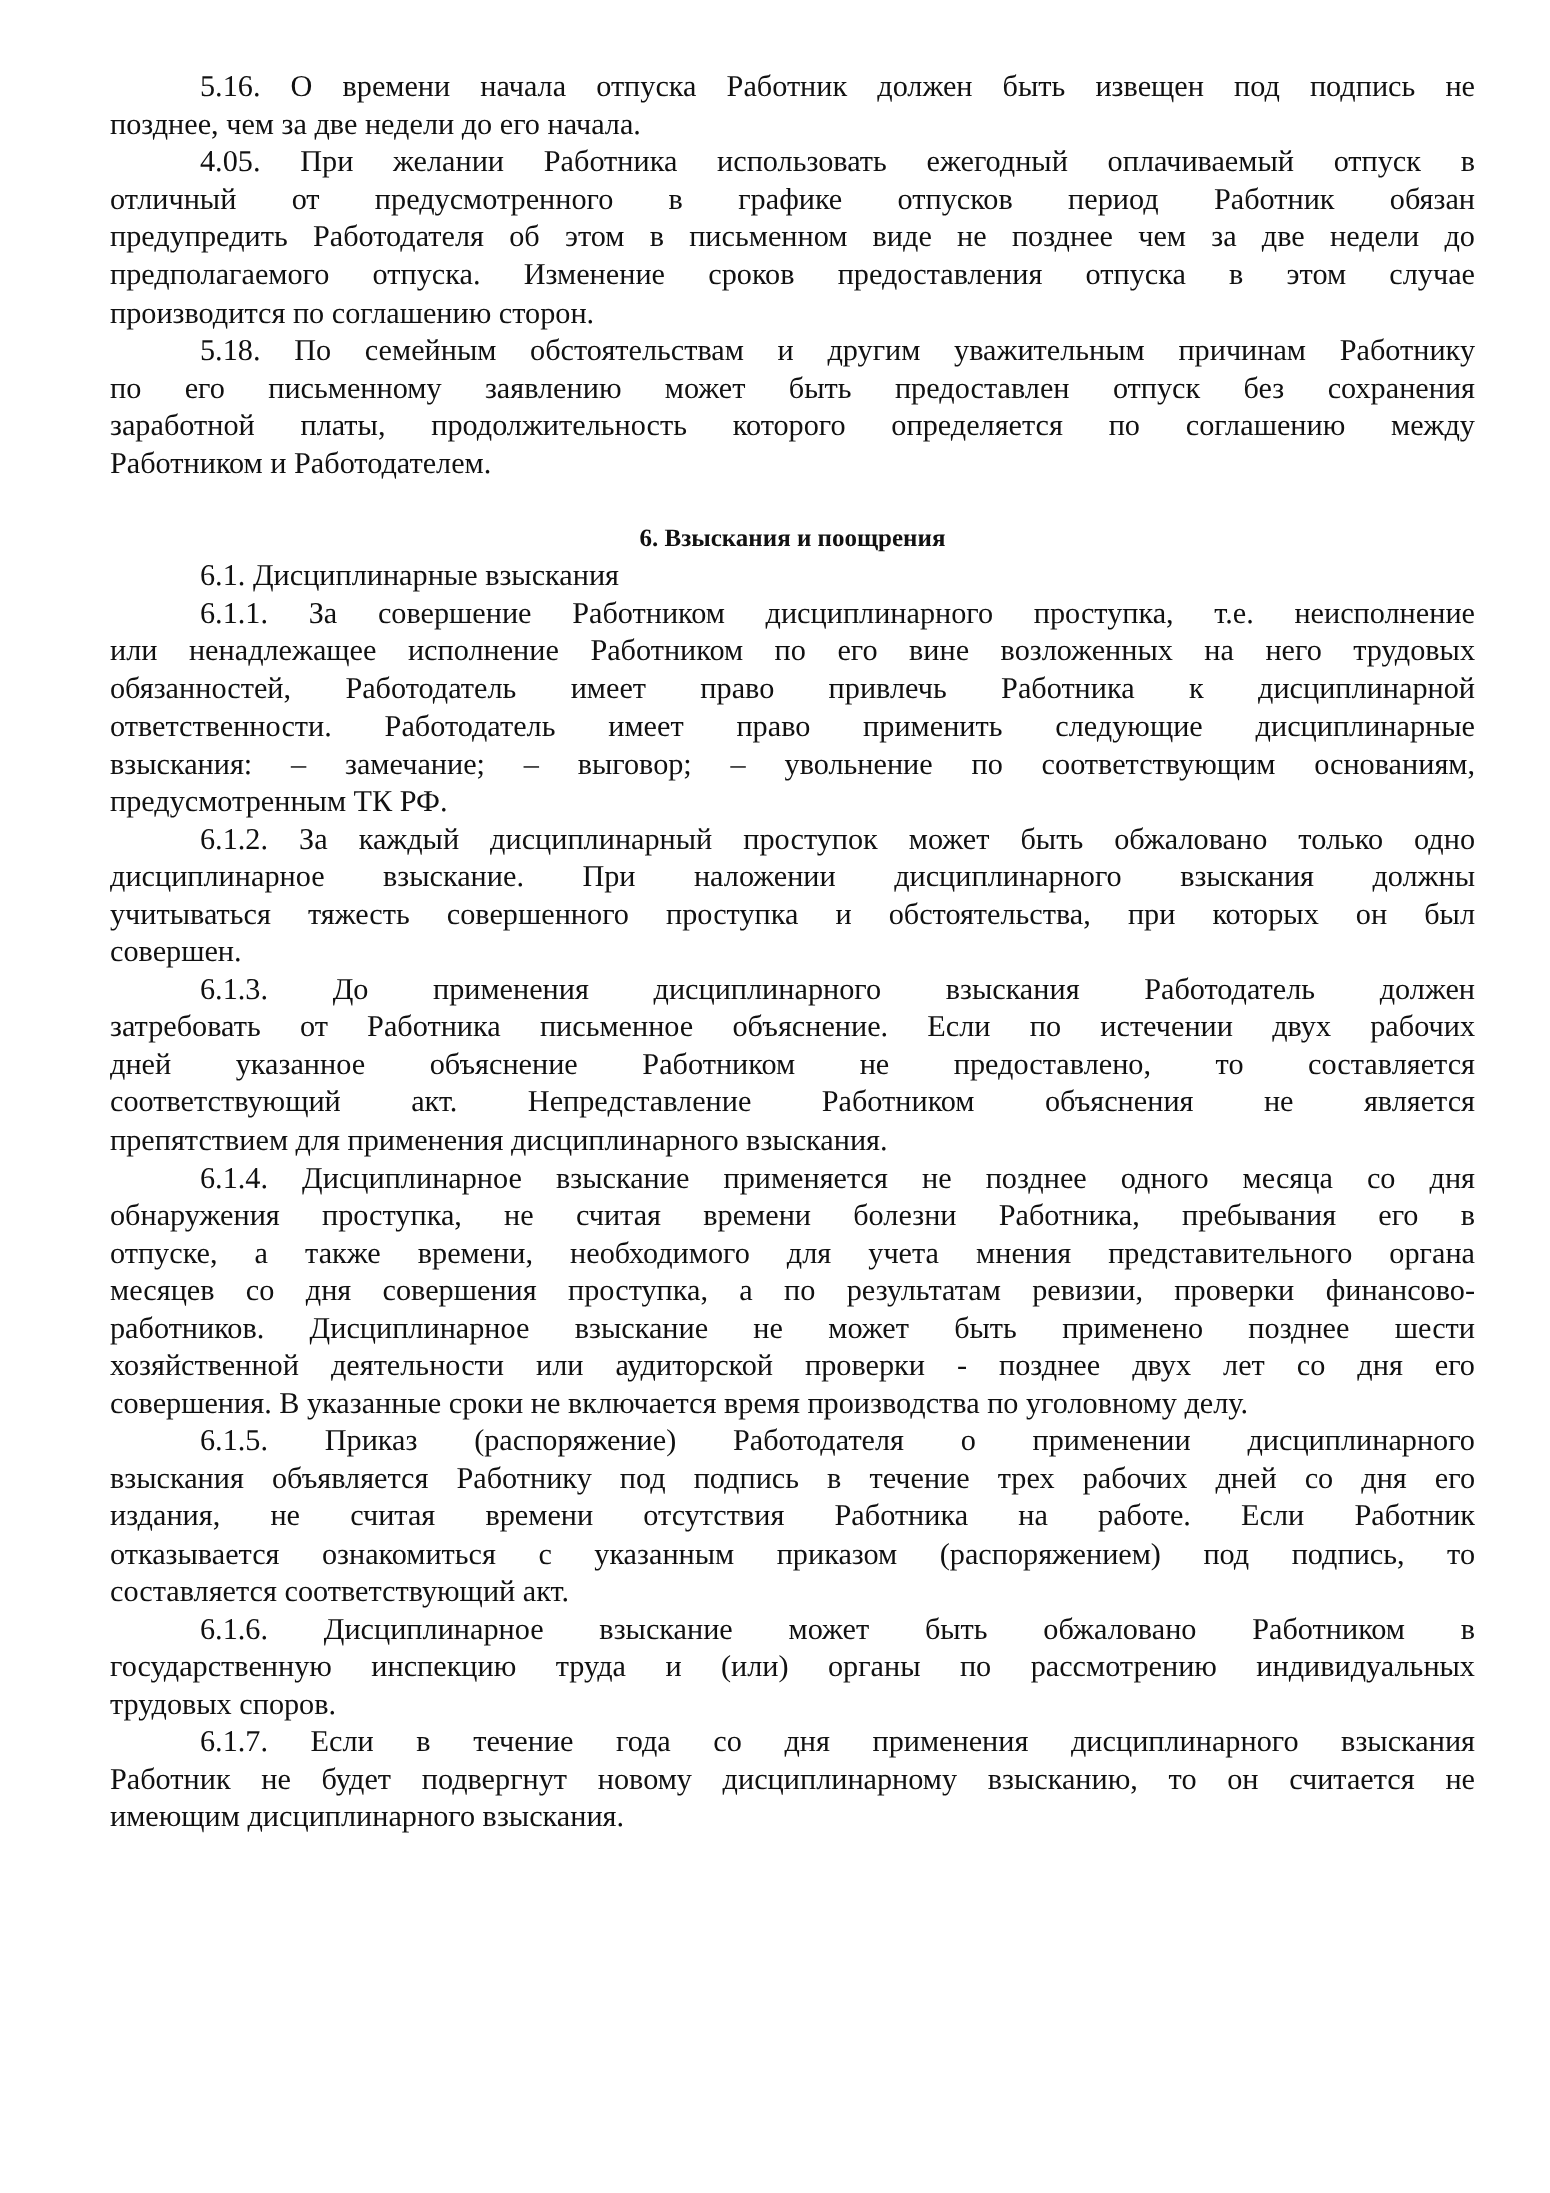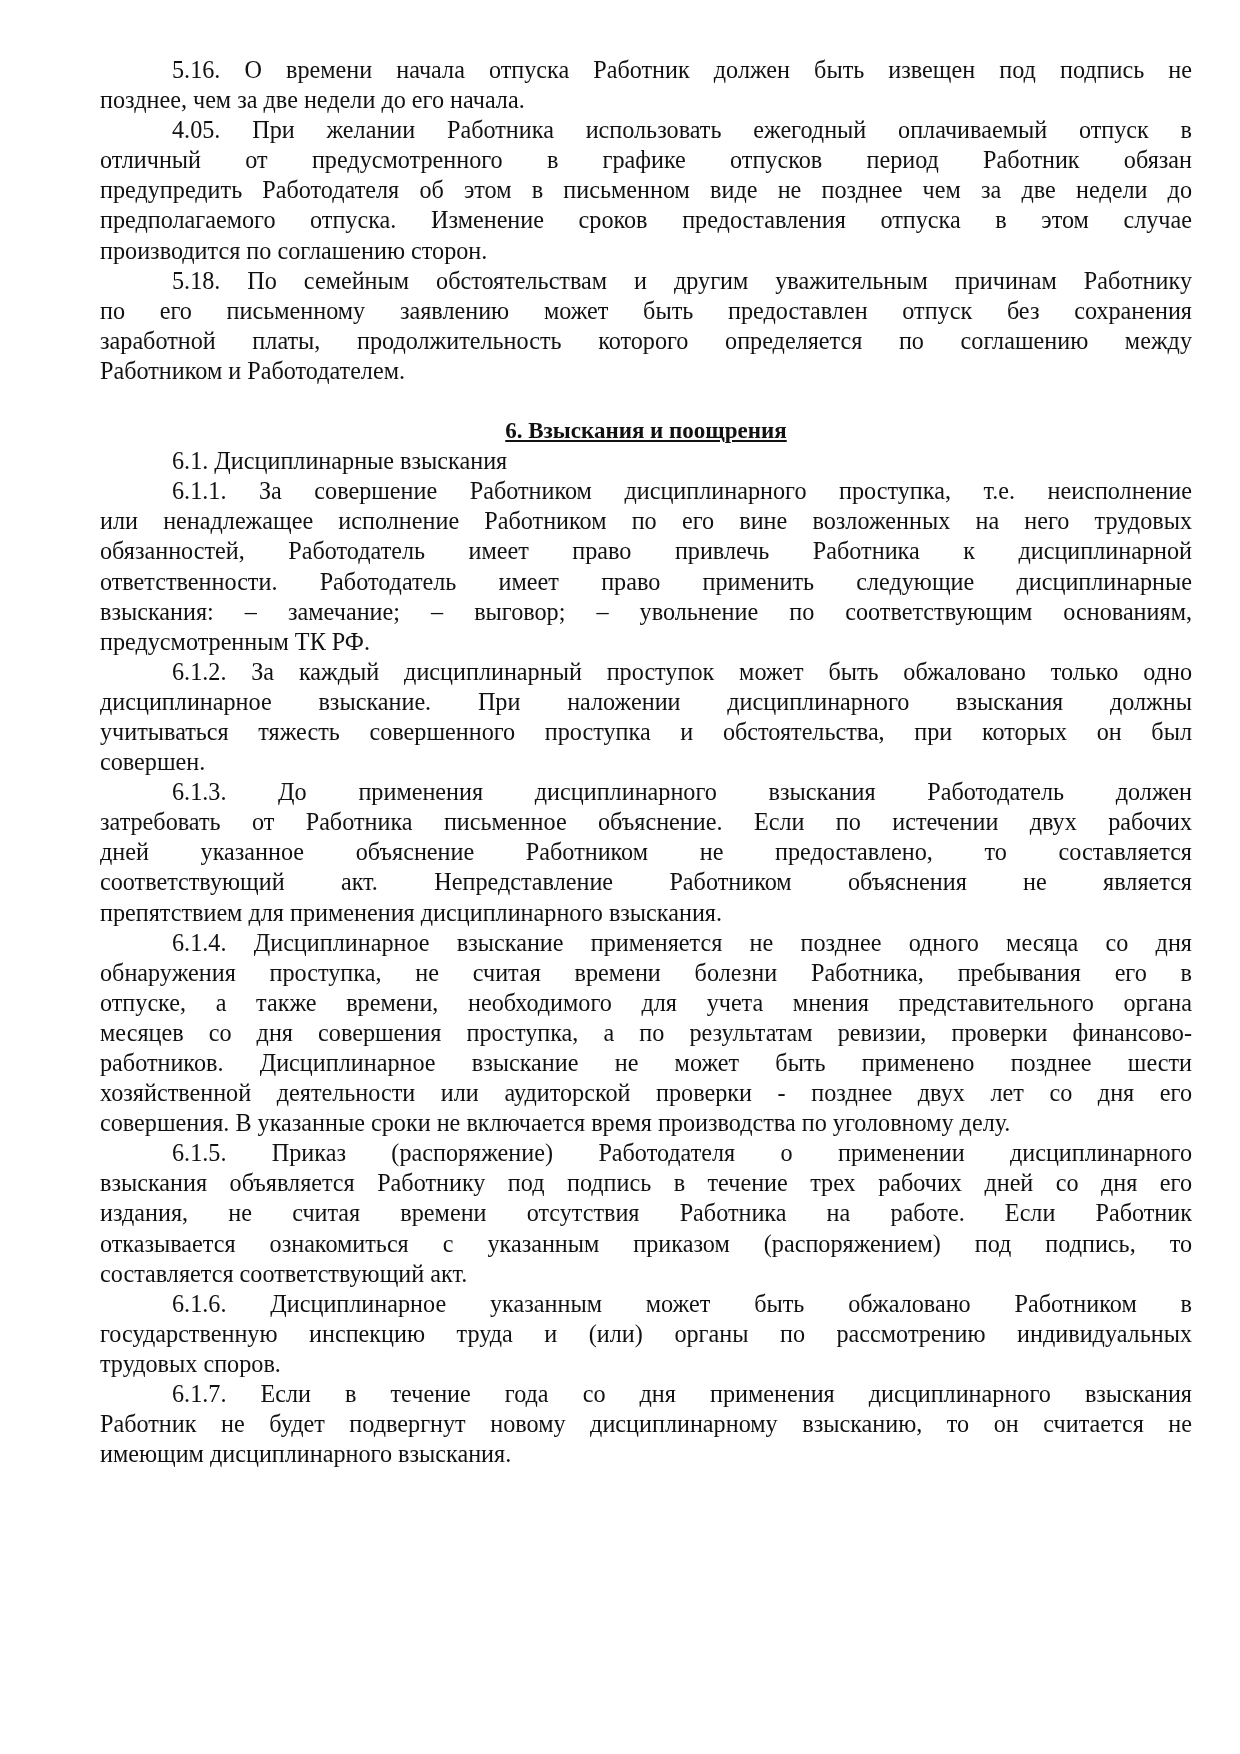--- a/index.html
+++ b/index.html
@@ -8,21 +8,21 @@
       background: #ffffff;
     }
     body {
       width: 1240px;
       height: 1754px;
       position: relative;
       overflow: hidden;
     }
     .page {
       position: absolute;
-      left: 100px;
+      left: 88px;
       top: 55px;
       width: 1092px;
       font-family: "Liberation Serif", "DejaVu Serif", serif;
       font-size: 24.2px;
       line-height: 30.1px;
       color: #111111;
     }
     .para {
       margin: 0;
     }
@@ -71,21 +71,21 @@
     </p>
     <p class="para">
       <span class="line first">5.18. По семейным обстоятельствам и другим уважительным причинам Работнику</span>
       <span class="line">по его письменному заявлению может быть предоставлен отпуск без сохранения</span>
       <span class="line">заработной платы, продолжительность которого определяется по соглашению между</span>
       <span class="line last">Работником и Работодателем.</span>
     </p>
   </div>
 
   <div>
-    <h2 class="section-heading" style="font-size:23px;line-height:30.1px;text-decoration:underline;">6. Взыскания и поощрения</h2>
+    <h2 class="section-heading" style="font-size:20px;line-height:30.1px;">6. Взыскания и поощрения</h2>
     <div class="subsection">6.1. Дисциплинарные взыскания</div>
 
     <p class="para">
       <span class="line first">6.1.1. За совершение Работником дисциплинарного проступка, т.е. неисполнение</span>
       <span class="line">или ненадлежащее исполнение Работником по его вине возложенных на него трудовых</span>
       <span class="line">обязанностей, Работодатель имеет право привлечь Работника к дисциплинарной</span>
       <span class="line">ответственности. Работодатель имеет право применить следующие дисциплинарные</span>
       <span class="line">взыскания: – замечание; – выговор; – увольнение по соответствующим основаниям,</span>
       <span class="line last">предусмотренным ТК РФ.</span>
     </p>
@@ -117,21 +117,21 @@
 
     <p class="para">
       <span class="line first">6.1.5. Приказ (распоряжение) Работодателя о применении дисциплинарного</span>
       <span class="line">взыскания объявляется Работнику под подпись в течение трех рабочих дней со дня его</span>
       <span class="line">издания, не считая времени отсутствия Работника на работе. Если Работник</span>
       <span class="line">отказывается ознакомиться с указанным приказом (распоряжением) под подпись, то</span>
       <span class="line last">составляется соответствующий акт.</span>
     </p>
 
     <p class="para">
-      <span class="line first">6.1.6. Дисциплинарное указанным может быть обжаловано Работником в</span>
+      <span class="line first">6.1.6. Дисциплинарное взыскание может быть обжаловано Работником в</span>
       <span class="line">государственную инспекцию труда и (или) органы по рассмотрению индивидуальных</span>
       <span class="line last">трудовых споров.</span>
     </p>
 
     <p class="para">
       <span class="line first">6.1.7. Если в течение года со дня применения дисциплинарного взыскания</span>
       <span class="line">Работник не будет подвергнут новому дисциплинарному взысканию, то он считается не</span>
       <span class="line last">имеющим дисциплинарного взыскания.</span>
     </p>
   </div>

